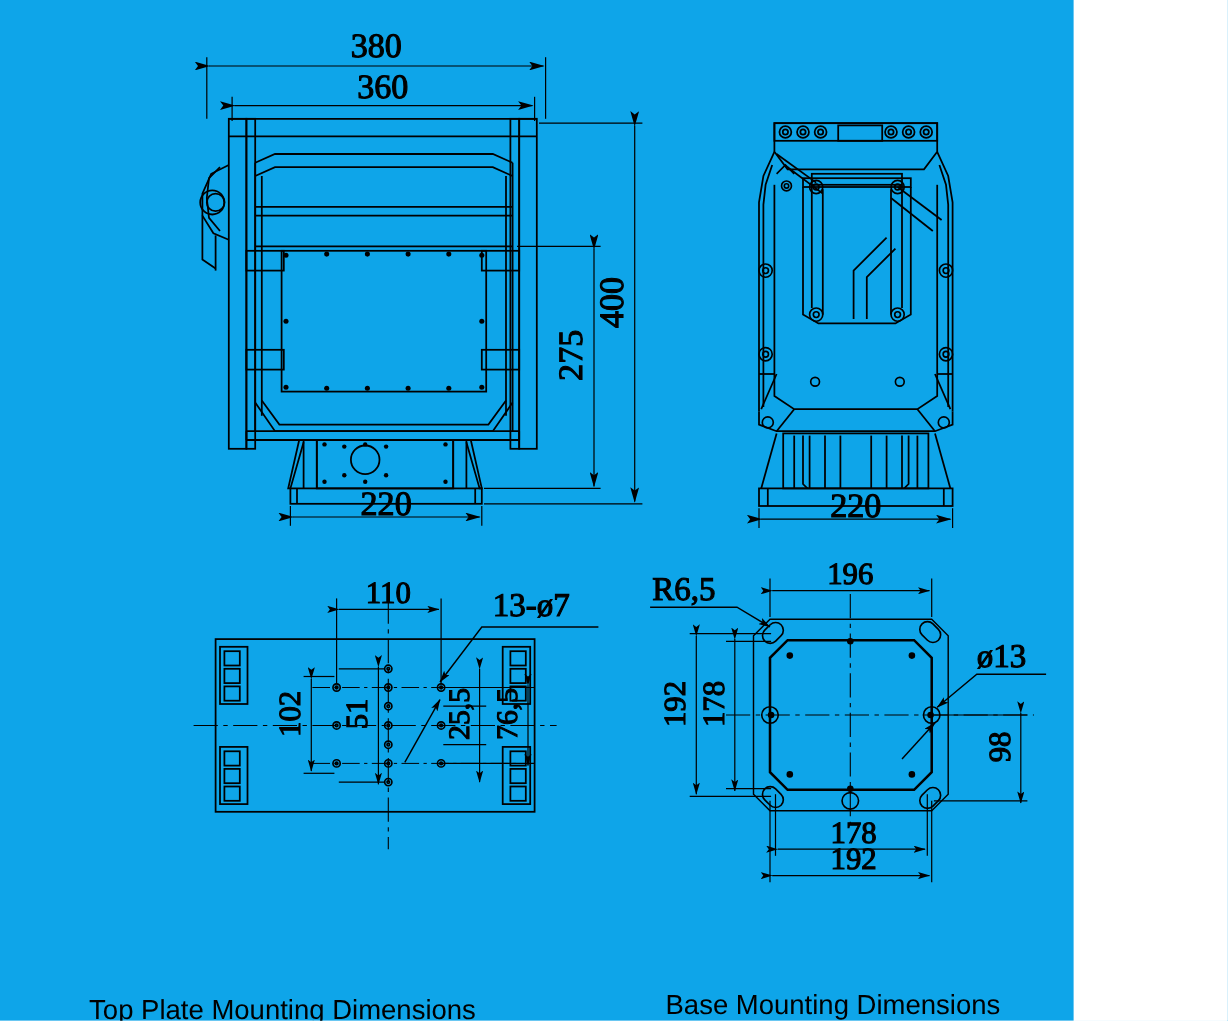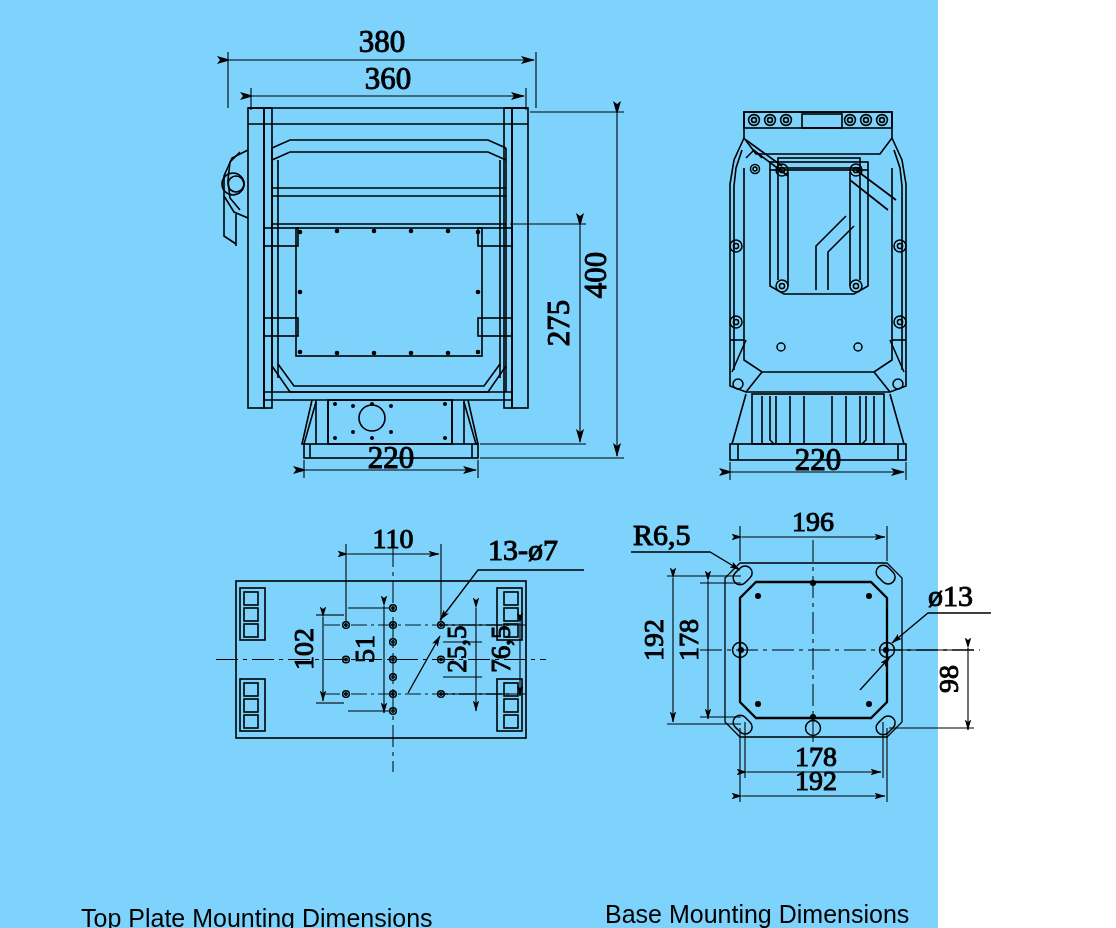--- a/index.html
+++ b/index.html
@@ -1,17 +1,17 @@
 <!DOCTYPE html>
 <html><head>
 <meta charset="utf-8">
 <style>
   html,body{margin:0;padding:0;background:#ffffff;}
   body{width:1116px;height:928px;overflow:hidden;font-family:"Liberation Sans",sans-serif;}
-  #sheet{position:relative;width:898px;height:928px;background:#7dd3fc;padding-left:40px;}
+  #sheet{position:relative;width:976px;height:928px;background:#0ea5e9;}
   svg{display:block;}
   .cap{position:absolute;font-family:"Liberation Sans",sans-serif;font-size:25px;color:#000;white-space:nowrap;}
   #cap-top{left:45px;top:904px;margin-left:36px;}
   #cap-base{left:605px;top:856px;margin-top:44px;}
 </style>
 </head>
 <body>
 
 <div id="sheet">
 

